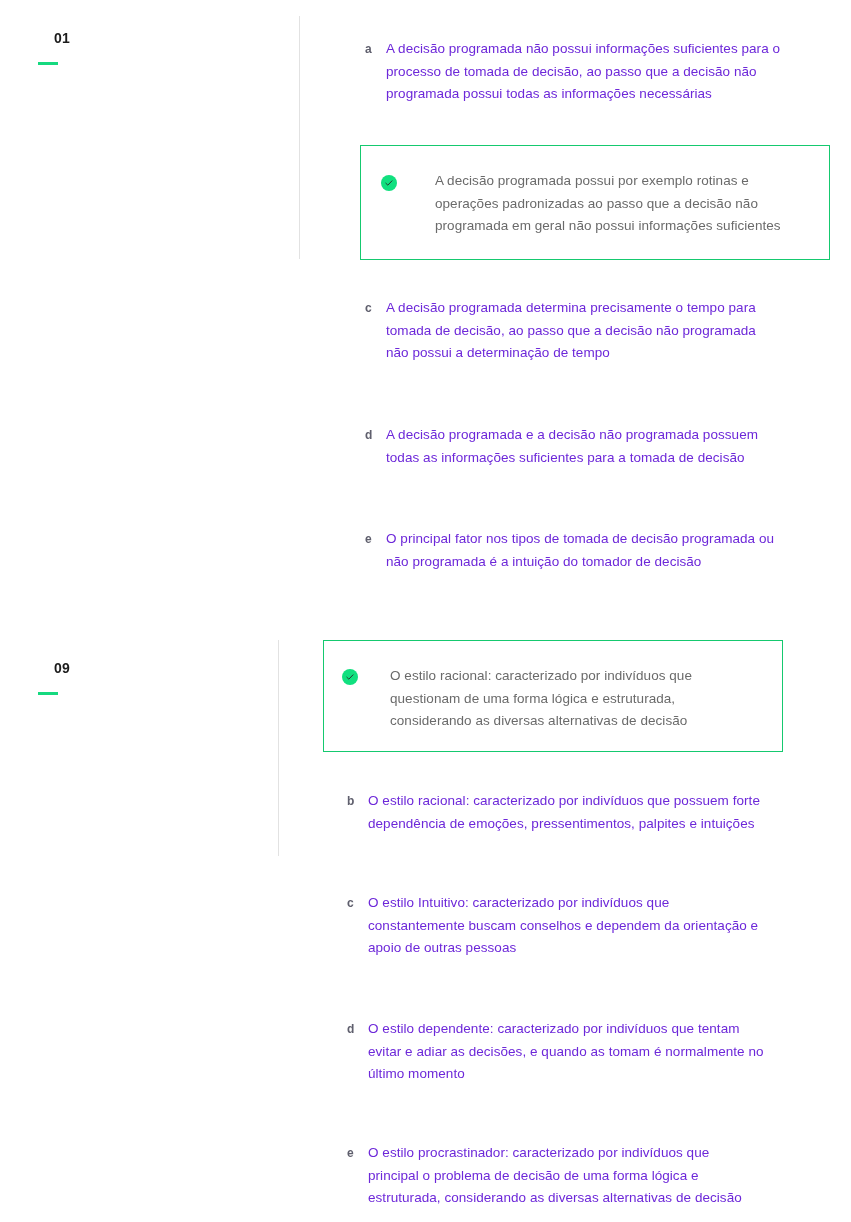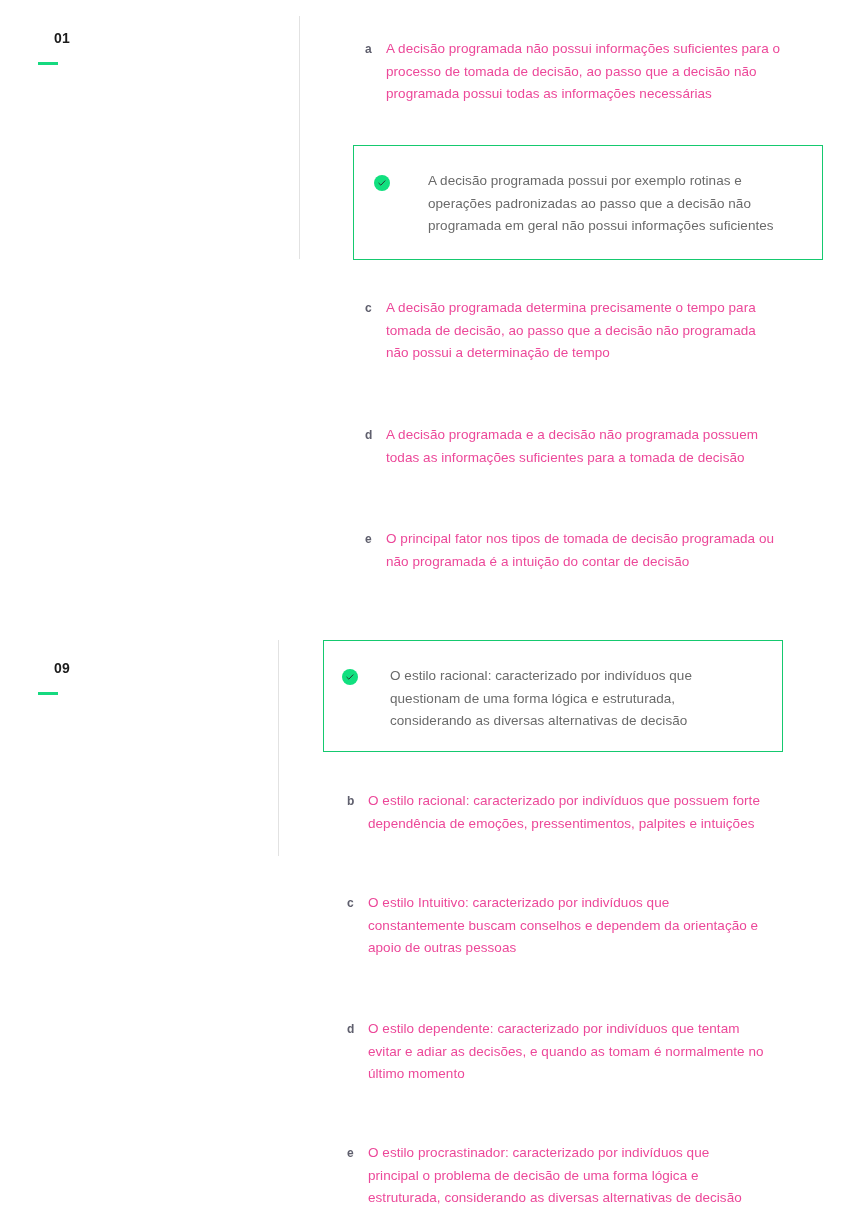--- a/index.html
+++ b/index.html
@@ -88,21 +88,21 @@
     font-weight: bold;
     color: #5f5f6d;
     line-height: 22.5px;
     width: 21px;
     flex: 0 0 21px;
     text-align: left;
   }
   .option-text {
     font-size: 13.5px;
     line-height: 22.5px;
-    color: #ec4899;
+    color: #6d28d9;
     letter-spacing: 0.05px;
   }
 
   
   .option.selected {
     border: 1px solid #15c96f;
     box-sizing: border-box;
     align-items: flex-start;
     background: #ffffff;
   }
@@ -117,21 +117,21 @@
     background: #11e07f;
     display: inline-flex;
     align-items: center;
     justify-content: center;
   }
   .check-icon svg { display: block; }
 
   
   #question-1 .opt-a { left: 20px;  top: 38px;  width: 425px; }
   #question-1 .opt-sel {
-    left: 8px; top: 145px; width: 470px; height: 115px;
+    left: 15px; top: 145px; width: 470px; height: 115px;
     padding: 4px;
   }
   #question-1 .opt-sel .check-wrap {
     position: absolute; left: 20px; top: 28px;
   }
   #question-1 .opt-sel .option-text {
     position: absolute; left: 74px; top: 24px; width: 370px;
   }
   #question-1 .opt-c { left: 20px;  top: 297px; width: 410px; }
   #question-1 .opt-d { left: 20px;  top: 424px; width: 410px; }
@@ -189,21 +189,21 @@
         <span class="option-text">A decisão programada determina precisamente o tempo para tomada de decisão, ao passo que a decisão não programada não possui a determinação de tempo</span>
       </div>
 
       <div class="option opt-d">
         <span class="option-letter">d</span>
         <span class="option-text">A decisão programada e a decisão não programada possuem todas as informações suficientes para a tomada de decisão</span>
       </div>
 
       <div class="option opt-e">
         <span class="option-letter">e</span>
-        <span class="option-text">O principal fator nos tipos de tomada de decisão programada ou não programada é a intuição do contar de decisão</span>
+        <span class="option-text">O principal fator nos tipos de tomada de decisão programada ou não programada é a intuição do tomador de decisão</span>
       </div>
 
     </div>
   </section>
 
   <section class="question-block" id="question-2">
 
     <div class="q-left">
       <div class="q-number">09</div>
       <div class="q-number-underline"></div>

